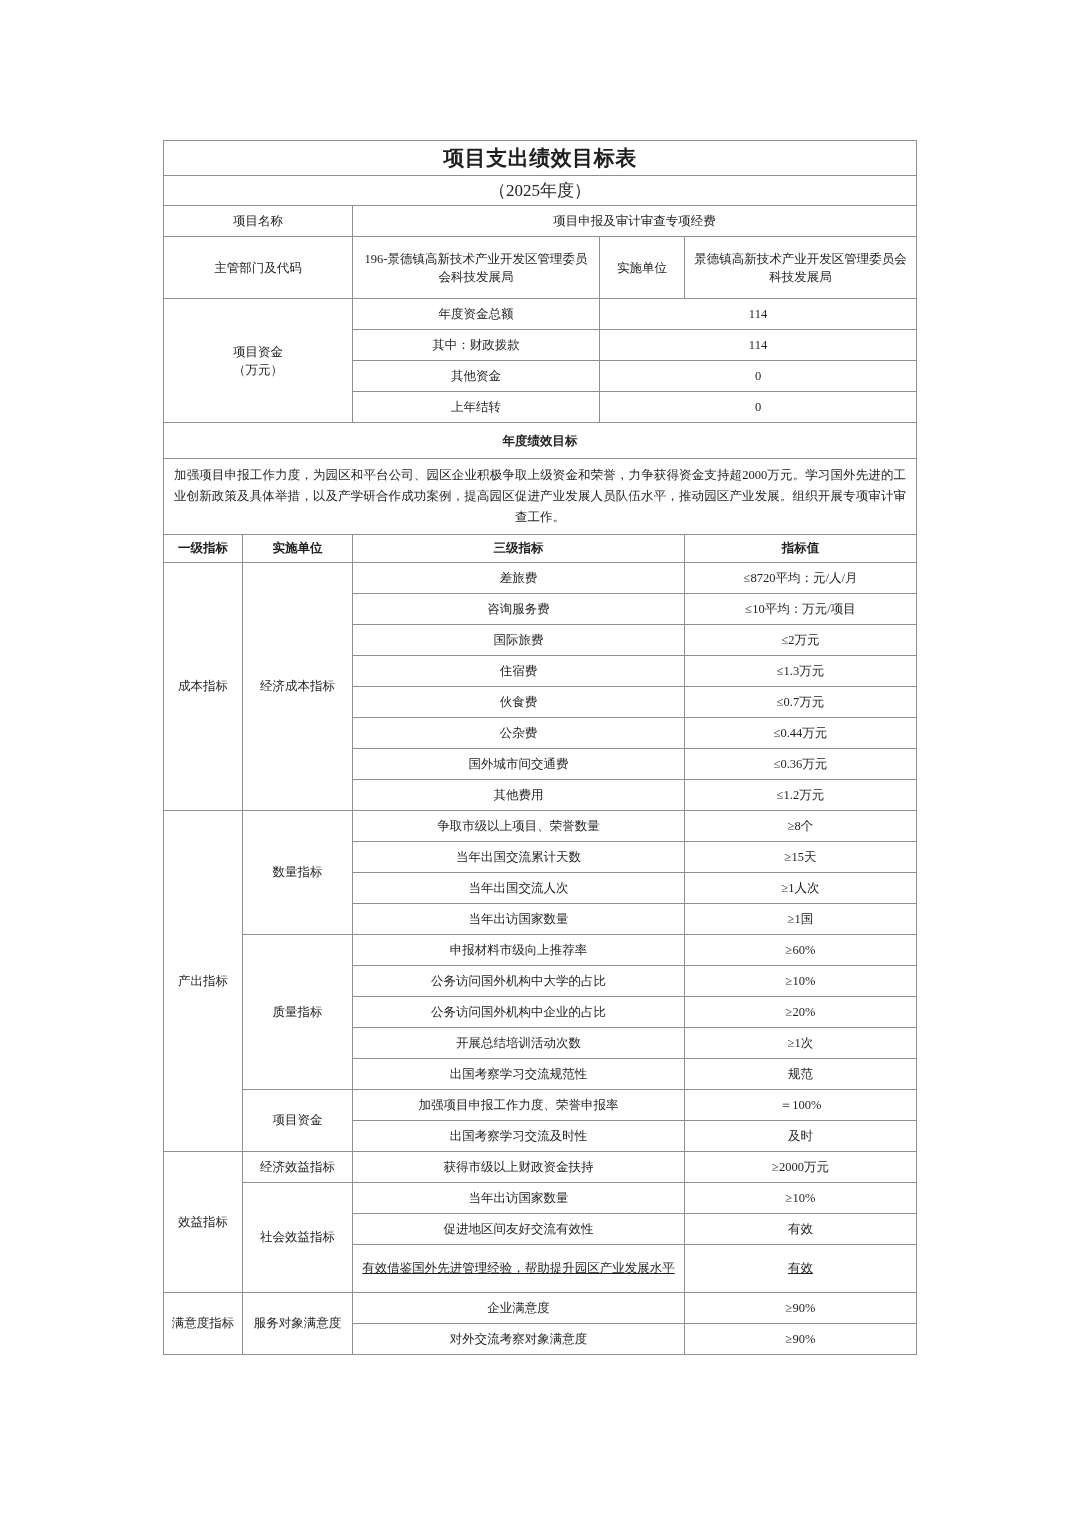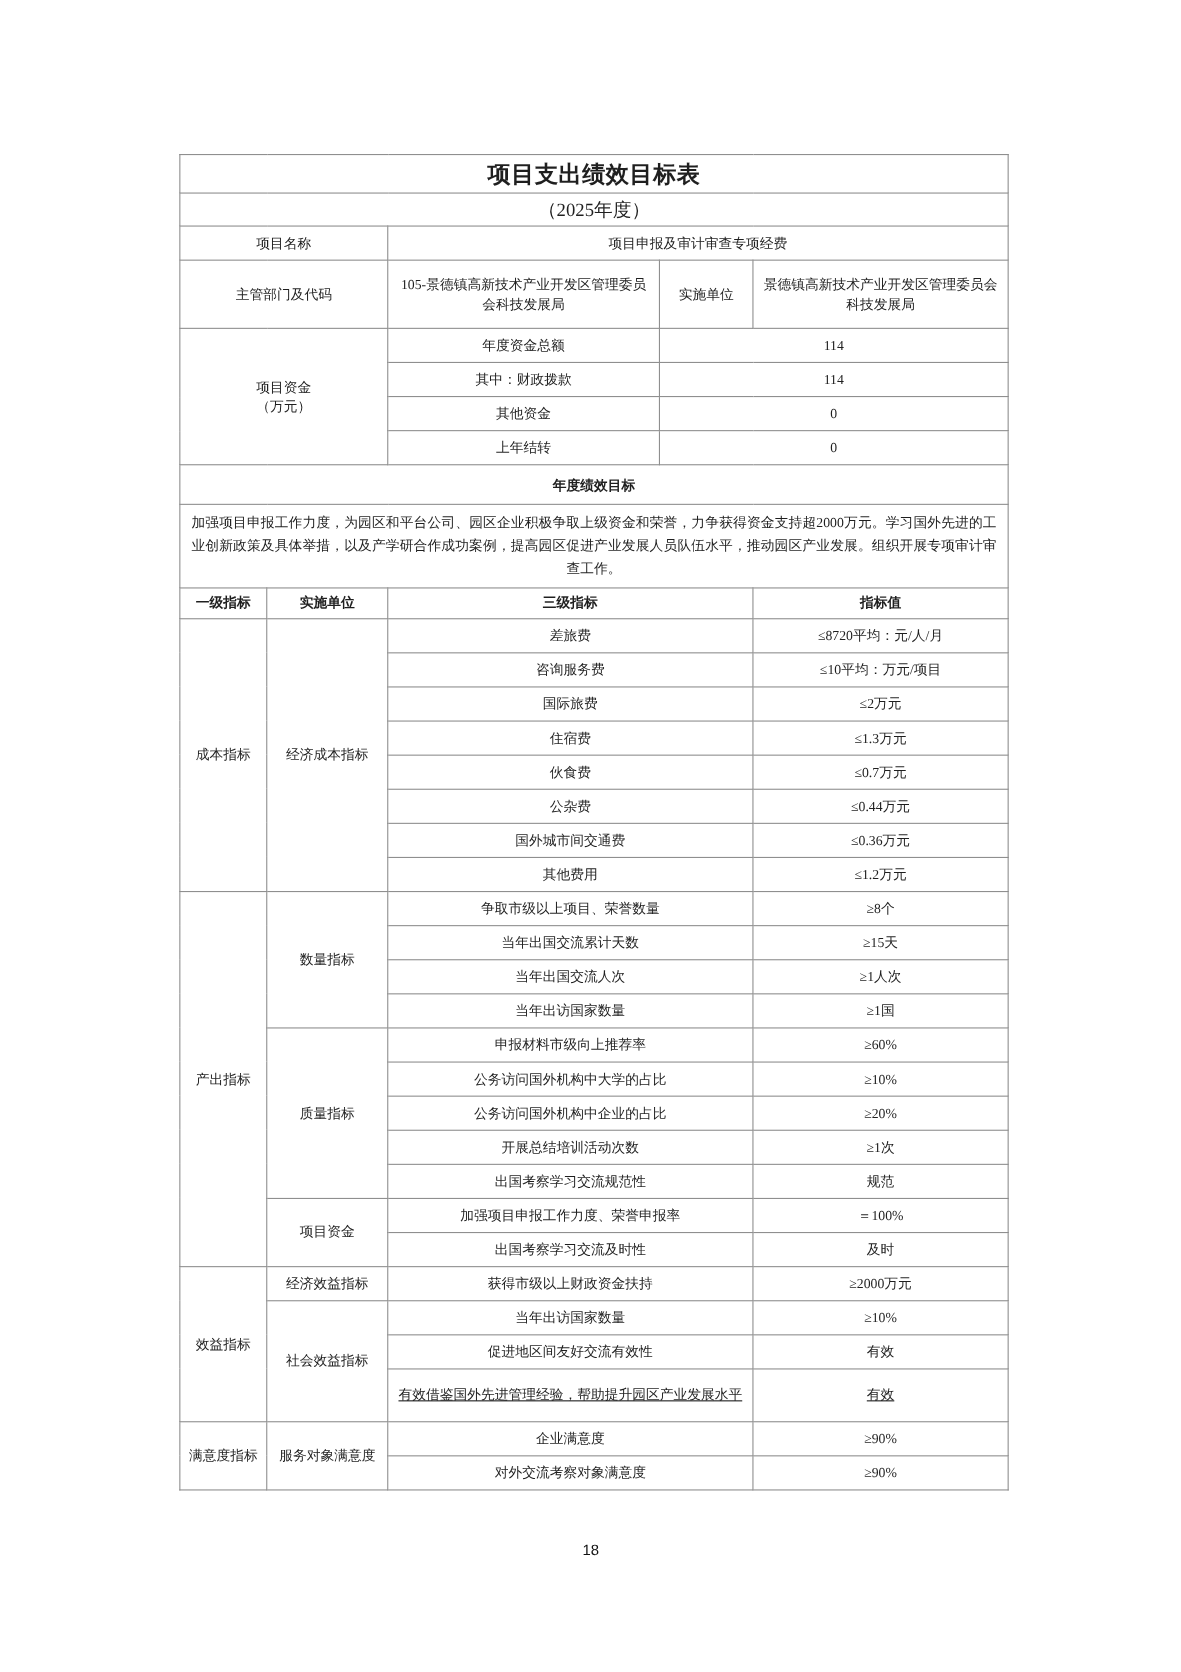--- a/index.html
+++ b/index.html
@@ -71,21 +71,21 @@
       <td colspan="5" class="sub-cell">（2025年度）</td>
     </tr>
 
     <tr>
       <td colspan="2">项目名称</td>
       <td colspan="3">项目申报及审计审查专项经费</td>
     </tr>
 
     <tr class="r-dept">
       <td colspan="2">主管部门及代码</td>
-      <td>105-景德镇高新技术产业开发区管理委员会科技发展局</td>
+      <td>196-景德镇高新技术产业开发区管理委员会科技发展局</td>
       <td>实施单位</td>
       <td>景德镇高新技术产业开发区管理委员会科技发展局</td>
     </tr>
 
     <tr>
       <td colspan="2" rowspan="4" class="pre">项目资金
 （万元）</td>
       <td>年度资金总额</td>
       <td colspan="2">114</td>
     </tr>
@@ -226,14 +226,13 @@
       <td colspan="2">企业满意度</td>
       <td>≥90%</td>
     </tr>
     <tr>
       <td colspan="2">对外交流考察对象满意度</td>
       <td>≥90%</td>
     </tr>
   </tbody>
     </table>
 
-  <div class="page-num">18</div>
 </div>
 
 </body></html>

